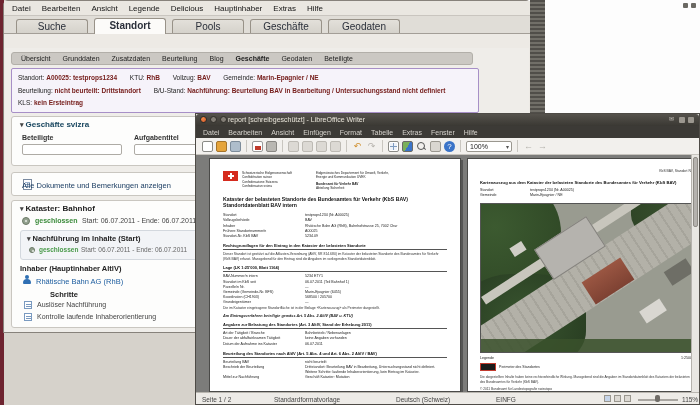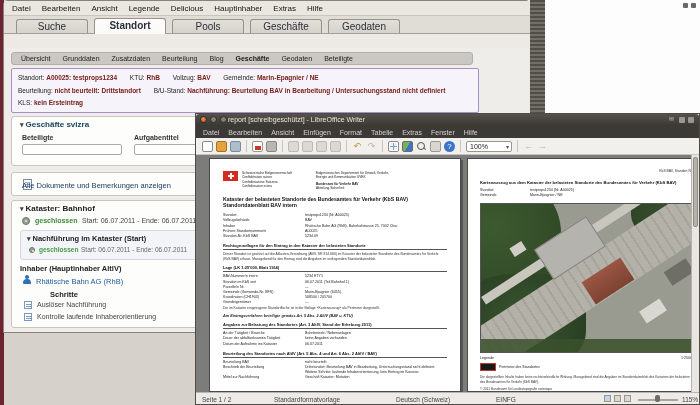--- a/index.html
+++ b/index.html
@@ -209,21 +209,21 @@
         <span class="link" style="position:absolute;left:10px;top:8px;">Alle Dokumente und Bemerkungen anzeigen</span>
       </div>
 
       <div class="card" style="top:152px;height:128px;">
         <span class="sec-h" style="color:#222;"><span class="tri">▾</span><span>Kataster: Bahnhof</span></span>
         <span class="gear" style="left:10px;top:16px;"></span>
         <span class="status-g" style="position:absolute;left:23px;top:16px;">geschlossen</span>
         <span class="dates" style="position:absolute;left:70px;top:16px;">Start: 06.07.2011 - Ende: 06.07.2011</span>
 
         <div class="inner-card">
-          <span class="b-label" style="left:6px;top:3px;"><span class="tri">▾</span><span>Nachführung im Kataster (Start)</span></span>
+          <span class="b-label" style="left:6px;top:3px;"><span class="tri">▾</span><span>Nachführung im Inhalte (Start)</span></span>
           <span class="gear" style="left:8px;top:16px;width:6px;height:6px;"></span>
           <span class="status-g" style="position:absolute;left:18px;top:15px;font-size:6.5px;color:#4a9a4a;">geschlossen</span>
           <span class="dates" style="position:absolute;left:60px;top:15px;font-size:6.5px;color:#666;">Start: 06.07.2011 - Ende: 06.07.2011</span>
         </div>
 
         <span class="b-label" style="left:8px;top:63px;">Inhaber (Hauptinhaber AltlV)</span>
         <span class="person" style="left:11px;top:74px;"></span>
         <span class="link" style="position:absolute;left:24px;top:76px;color:#1f5fa0;">Rhätische Bahn AG (RhB)</span>
 
         <span class="b-label" style="left:8px;top:89px;margin-left:30px;">Schritte</span>

